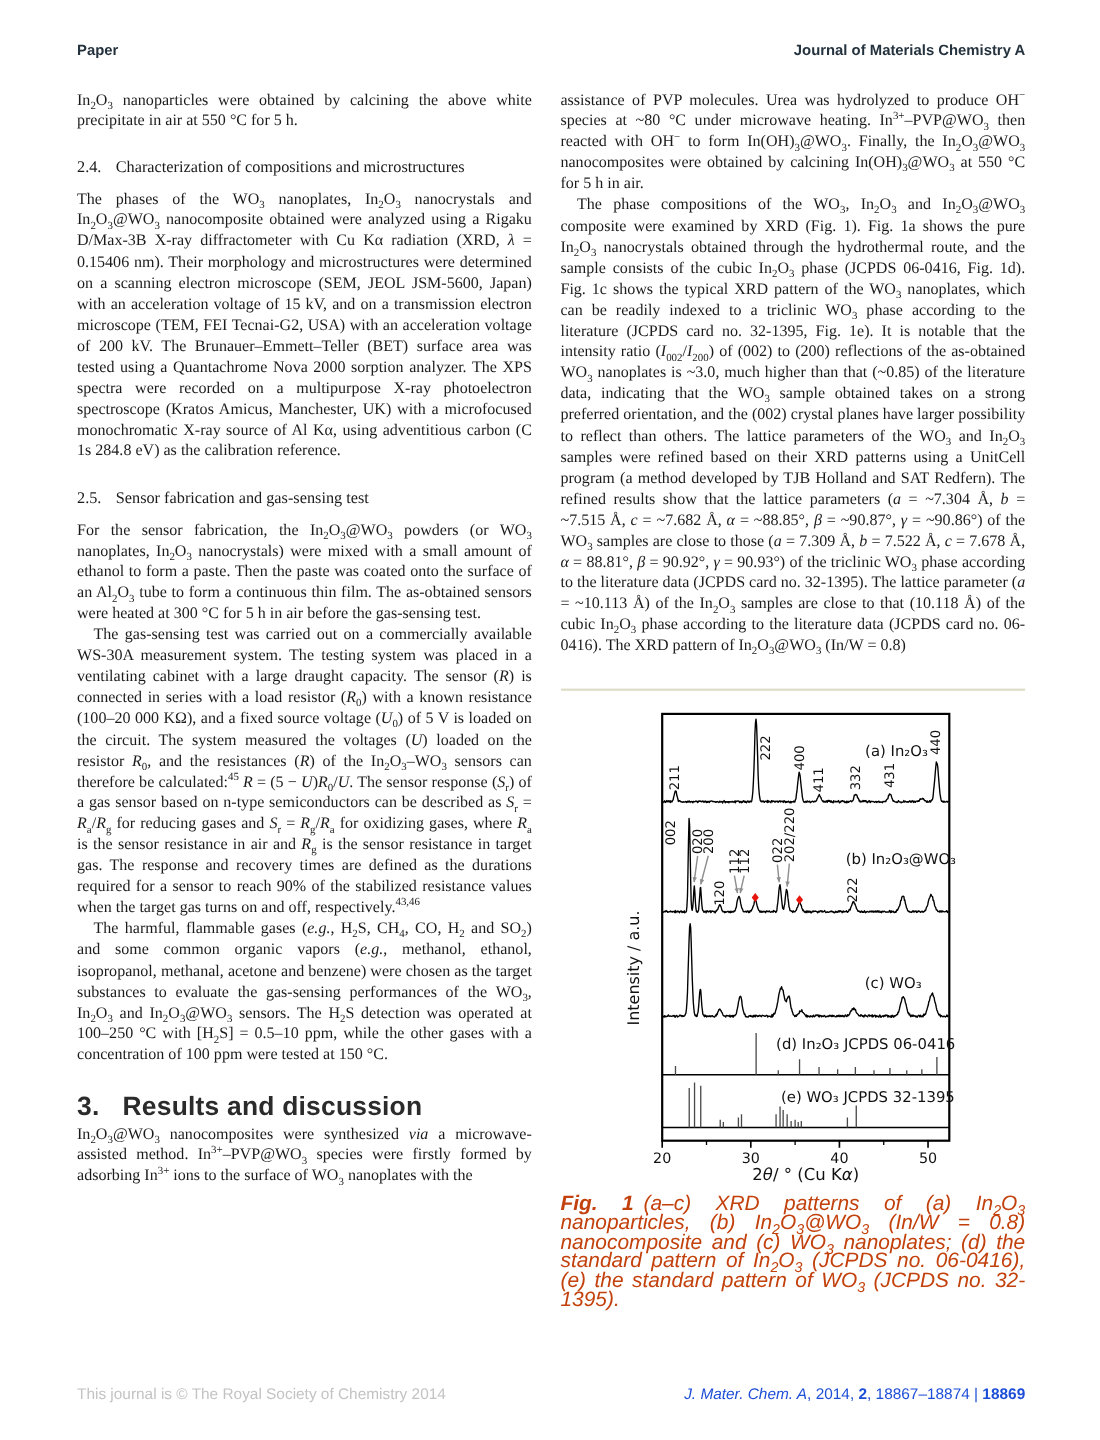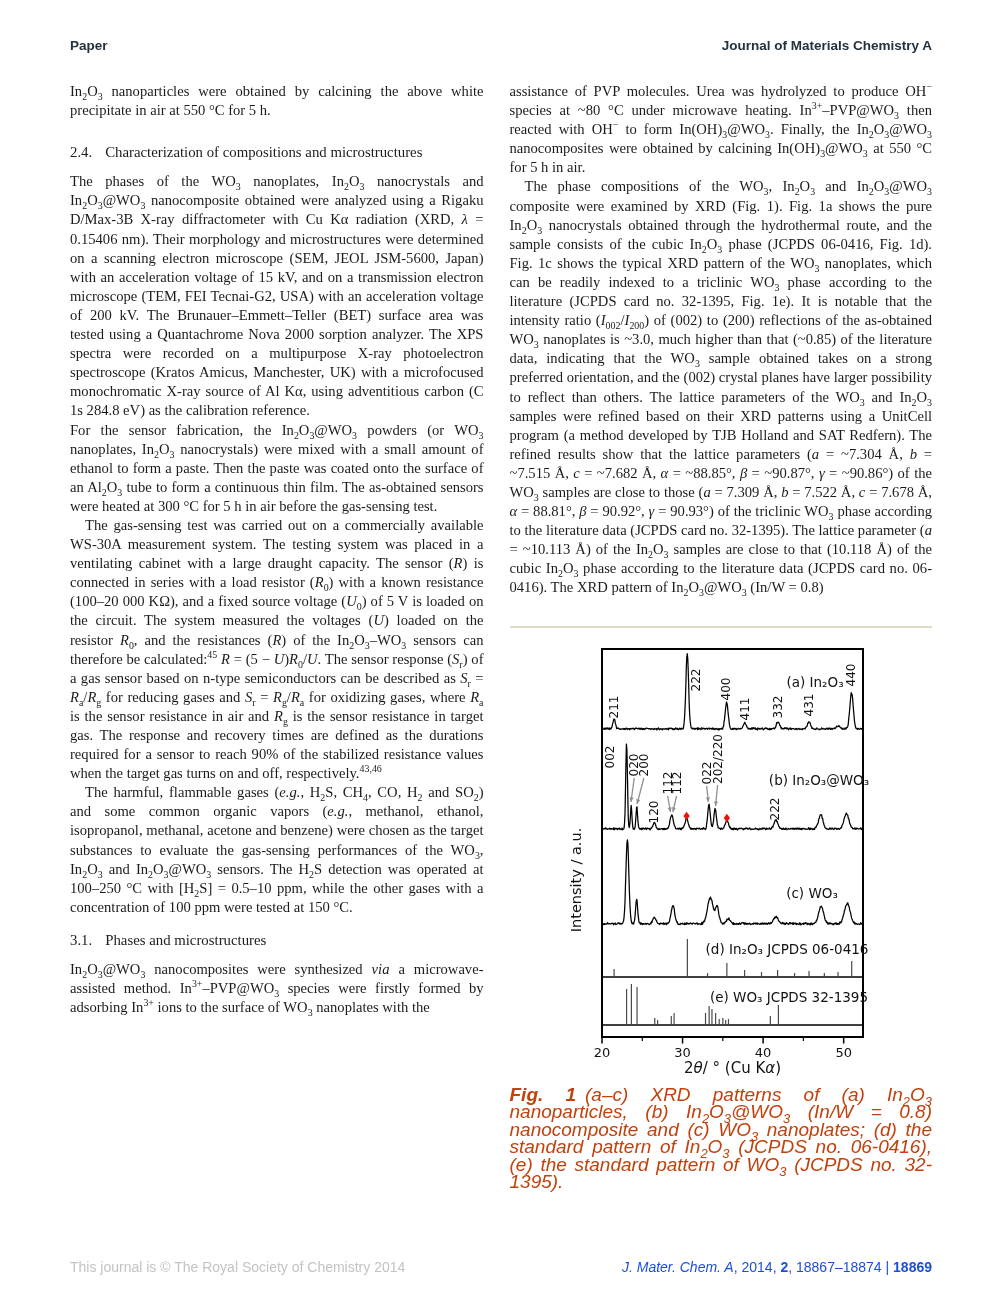--- a/index.html
+++ b/index.html
@@ -56,25 +56,26 @@
   </div>
 
   <div class="cols">
 
     <div class="col">
       <p class="para">In<sub>2</sub>O<sub>3</sub> nanoparticles were obtained by calcining the above white precipitate in air at 550 °C for 5 h.</p>
 
       <h4 class="sub"><span class="num">2.4.</span><span>Characterization of compositions and microstructures</span></h4>
       <p class="para">The phases of the WO<sub>3</sub> nanoplates, In<sub>2</sub>O<sub>3</sub> nanocrystals and In<sub>2</sub>O<sub>3</sub>@WO<sub>3</sub> nanocomposite obtained were analyzed using a Rigaku D/Max-3B X-ray diffractometer with Cu Kα radiation (XRD, <i>λ</i> = 0.15406 nm). Their morphology and microstructures were determined on a scanning electron microscope (SEM, JEOL JSM-5600, Japan) with an acceleration voltage of 15 kV, and on a transmission electron microscope (TEM, FEI Tecnai-G2, USA) with an acceleration voltage of 200 kV. The Brunauer–Emmett–Teller (BET) surface area was tested using a Quantachrome Nova 2000 sorption analyzer. The XPS spectra were recorded on a multipurpose X-ray photoelectron spectroscope (Kratos Amicus, Manchester, UK) with a microfocused monochromatic X-ray source of Al Kα, using adventitious carbon (C 1s 284.8 eV) as the calibration reference.</p>
 
+      <h4 class="sub"><span class="num">2.5.</span><span>Sensor fabrication and gas-sensing test</span></h4>
       <p class="para">For the sensor fabrication, the In<sub>2</sub>O<sub>3</sub>@WO<sub>3</sub> powders (or WO<sub>3</sub> nanoplates, In<sub>2</sub>O<sub>3</sub> nanocrystals) were mixed with a small amount of ethanol to form a paste. Then the paste was coated onto the surface of an Al<sub>2</sub>O<sub>3</sub> tube to form a continuous thin film. The as-obtained sensors were heated at 300 °C for 5 h in air before the gas-sensing test.</p>
       <p class="para indent">The gas-sensing test was carried out on a commercially available WS-30A measurement system. The testing system was placed in a ventilating cabinet with a large draught capacity. The sensor (<i>R</i>) is connected in series with a load resistor (<i>R</i><sub>0</sub>) with a known resistance (100–20 000 KΩ), and a fixed source voltage (<i>U</i><sub>0</sub>) of 5 V is loaded on the circuit. The system measured the voltages (<i>U</i>) loaded on the resistor <i>R</i><sub>0</sub>, and the resistances (<i>R</i>) of the In<sub>2</sub>O<sub>3</sub>–WO<sub>3</sub> sensors can therefore be calculated:<sup>45</sup> <i>R</i> = (5 − <i>U</i>)<i>R</i><sub>0</sub>/<i>U</i>. The sensor response (<i>S</i><sub>r</sub>) of a gas sensor based on n-type semiconductors can be described as <i>S</i><sub>r</sub> = <i>R</i><sub>a</sub>/<i>R</i><sub>g</sub> for reducing gases and <i>S</i><sub>r</sub> = <i>R</i><sub>g</sub>/<i>R</i><sub>a</sub> for oxidizing gases, where <i>R</i><sub>a</sub> is the sensor resistance in air and <i>R</i><sub>g</sub> is the sensor resistance in target gas. The response and recovery times are defined as the durations required for a sensor to reach 90% of the stabilized resistance values when the target gas turns on and off, respectively.<sup>43,46</sup></p>
       <p class="para indent">The harmful, flammable gases (<i>e.g.</i>, H<sub>2</sub>S, CH<sub>4</sub>, CO, H<sub>2</sub> and SO<sub>2</sub>) and some common organic vapors (<i>e.g.</i>, methanol, ethanol, isopropanol, methanal, acetone and benzene) were chosen as the target substances to evaluate the gas-sensing performances of the WO<sub>3</sub>, In<sub>2</sub>O<sub>3</sub> and In<sub>2</sub>O<sub>3</sub>@WO<sub>3</sub> sensors. The H<sub>2</sub>S detection was operated at 100–250 °C with [H<sub>2</sub>S] = 0.5–10 ppm, while the other gases with a concentration of 100 ppm were tested at 150 °C.</p>
 
-      <h4 class="sub sub31"><span class="num">3.1.</span><span>Phases and microstructures</span></h4>
+      <div class="results-h"><span class="num">3.</span><span>Results and discussion</span></div>
       <p class="para">In<sub>2</sub>O<sub>3</sub>@WO<sub>3</sub> nanocomposites were synthesized <i>via</i> a microwave-assisted method. In<sup>3+</sup>–PVP@WO<sub>3</sub> species were firstly formed by adsorbing In<sup>3+</sup> ions to the surface of WO<sub>3</sub> nanoplates with the</p>
     </div>
 
     <div class="col">
       <p class="para">assistance of PVP molecules. Urea was hydrolyzed to produce OH<sup>−</sup> species at ~80 °C under microwave heating. In<sup>3+</sup>–PVP@WO<sub>3</sub> then reacted with OH<sup>−</sup> to form In(OH)<sub>3</sub>@WO<sub>3</sub>. Finally, the In<sub>2</sub>O<sub>3</sub>@WO<sub>3</sub> nanocomposites were obtained by calcining In(OH)<sub>3</sub>@WO<sub>3</sub> at 550 °C for 5 h in air.</p>
       <p class="para indent">The phase compositions of the WO<sub>3</sub>, In<sub>2</sub>O<sub>3</sub> and In<sub>2</sub>O<sub>3</sub>@WO<sub>3</sub> composite were examined by XRD (Fig. 1). Fig. 1a shows the pure In<sub>2</sub>O<sub>3</sub> nanocrystals obtained through the hydrothermal route, and the sample consists of the cubic In<sub>2</sub>O<sub>3</sub> phase (JCPDS 06-0416, Fig. 1d). Fig. 1c shows the typical XRD pattern of the WO<sub>3</sub> nanoplates, which can be readily indexed to a triclinic WO<sub>3</sub> phase according to the literature (JCPDS card no. 32-1395, Fig. 1e). It is notable that the intensity ratio (<i>I</i><sub>002</sub>/<i>I</i><sub>200</sub>) of (002) to (200) reflections of the as-obtained WO<sub>3</sub> nanoplates is ~3.0, much higher than that (~0.85) of the literature data, indicating that the WO<sub>3</sub> sample obtained takes on a strong preferred orientation, and the (002) crystal planes have larger possibility to reflect than others. The lattice parameters of the WO<sub>3</sub> and In<sub>2</sub>O<sub>3</sub> samples were refined based on their XRD patterns using a UnitCell program (a method developed by TJB Holland and SAT Redfern). The refined results show that the lattice parameters (<i>a</i> = ~7.304 Å, <i>b</i> = ~7.515 Å, <i>c</i> = ~7.682 Å, <i>α</i> = ~88.85°, <i>β</i> = ~90.87°, <i>γ</i> = ~90.86°) of the WO<sub>3</sub> samples are close to those (<i>a</i> = 7.309 Å, <i>b</i> = 7.522 Å, <i>c</i> = 7.678 Å, <i>α</i> = 88.81°, <i>β</i> = 90.92°, <i>γ</i> = 90.93°) of the triclinic WO<sub>3</sub> phase according to the literature data (JCPDS card no. 32-1395). The lattice parameter (<i>a</i> = ~10.113 Å) of the In<sub>2</sub>O<sub>3</sub> samples are close to that (10.118 Å) of the cubic In<sub>2</sub>O<sub>3</sub> phase according to the literature data (JCPDS card no. 06-0416). The XRD pattern of In<sub>2</sub>O<sub>3</sub>@WO<sub>3</sub> (In/W = 0.8)</p>
 
       <div class="fig-rule"></div>
       <svg id="xrd-svg" class="fig-svg" width="400" height="448" viewBox="0 0 400 448">
           <rect x="55" y="14" width="261" height="388" fill="none" stroke="#000" stroke-width="2"></rect>

